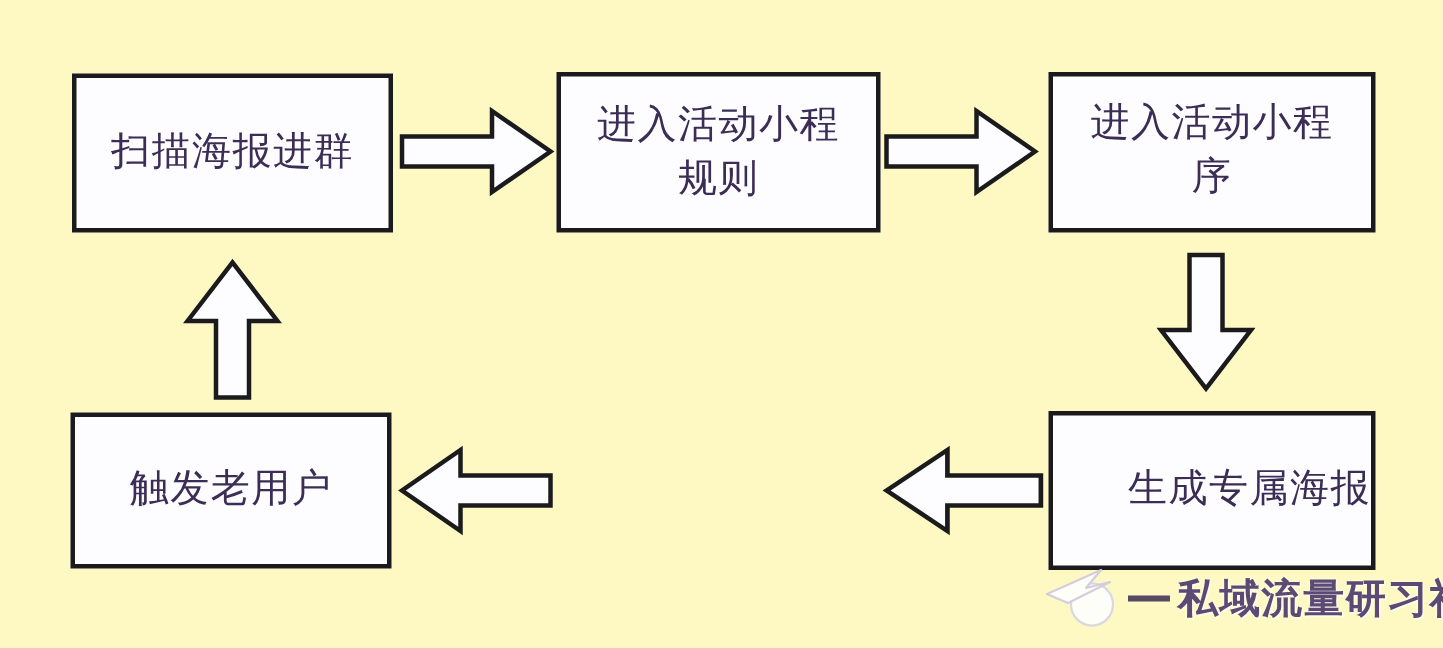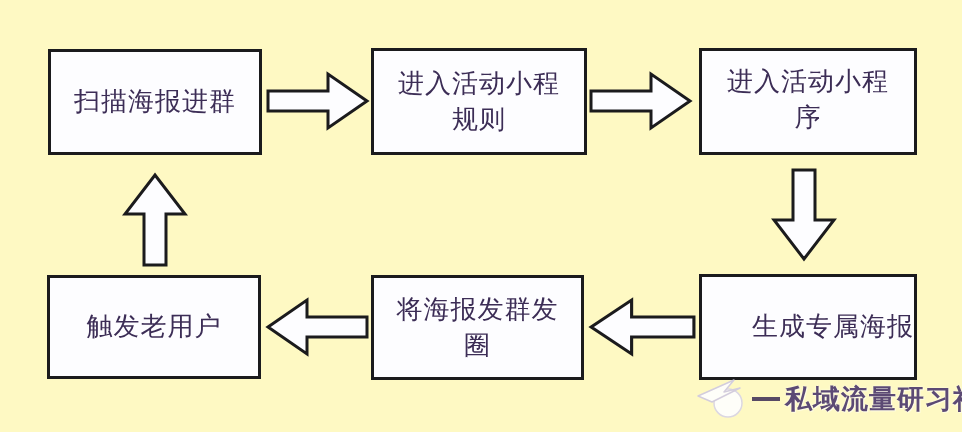--- a/index.html
+++ b/index.html
@@ -89,24 +89,20 @@
 规则</span>
   </div>
   <div class="flow-node node-3">
     <span class="label">进入活动小程
 序</span>
   </div>
 
   <div class="flow-node node-4">
     <span class="label">生成专属海报</span>
   </div>
-  <div class="flow-node node-5">
-    <span class="label">将海报发群发
-圈</span>
-  </div>
   <div class="flow-node node-6">
     <span class="label">触发老用户</span>
   </div>
 
   <svg class="flow-arrow arr-right-1" viewBox="0 0 104 62" preserveAspectRatio="none">
     <polygon points="2,21 62,21 62,4 101,31 62,58 62,41 2,41"></polygon>
   </svg>
 
   <svg class="flow-arrow arr-right-2" viewBox="0 0 104 62" preserveAspectRatio="none">
     <polygon points="2,21 62,21 62,4 101,31 62,58 62,41 2,41"></polygon>

